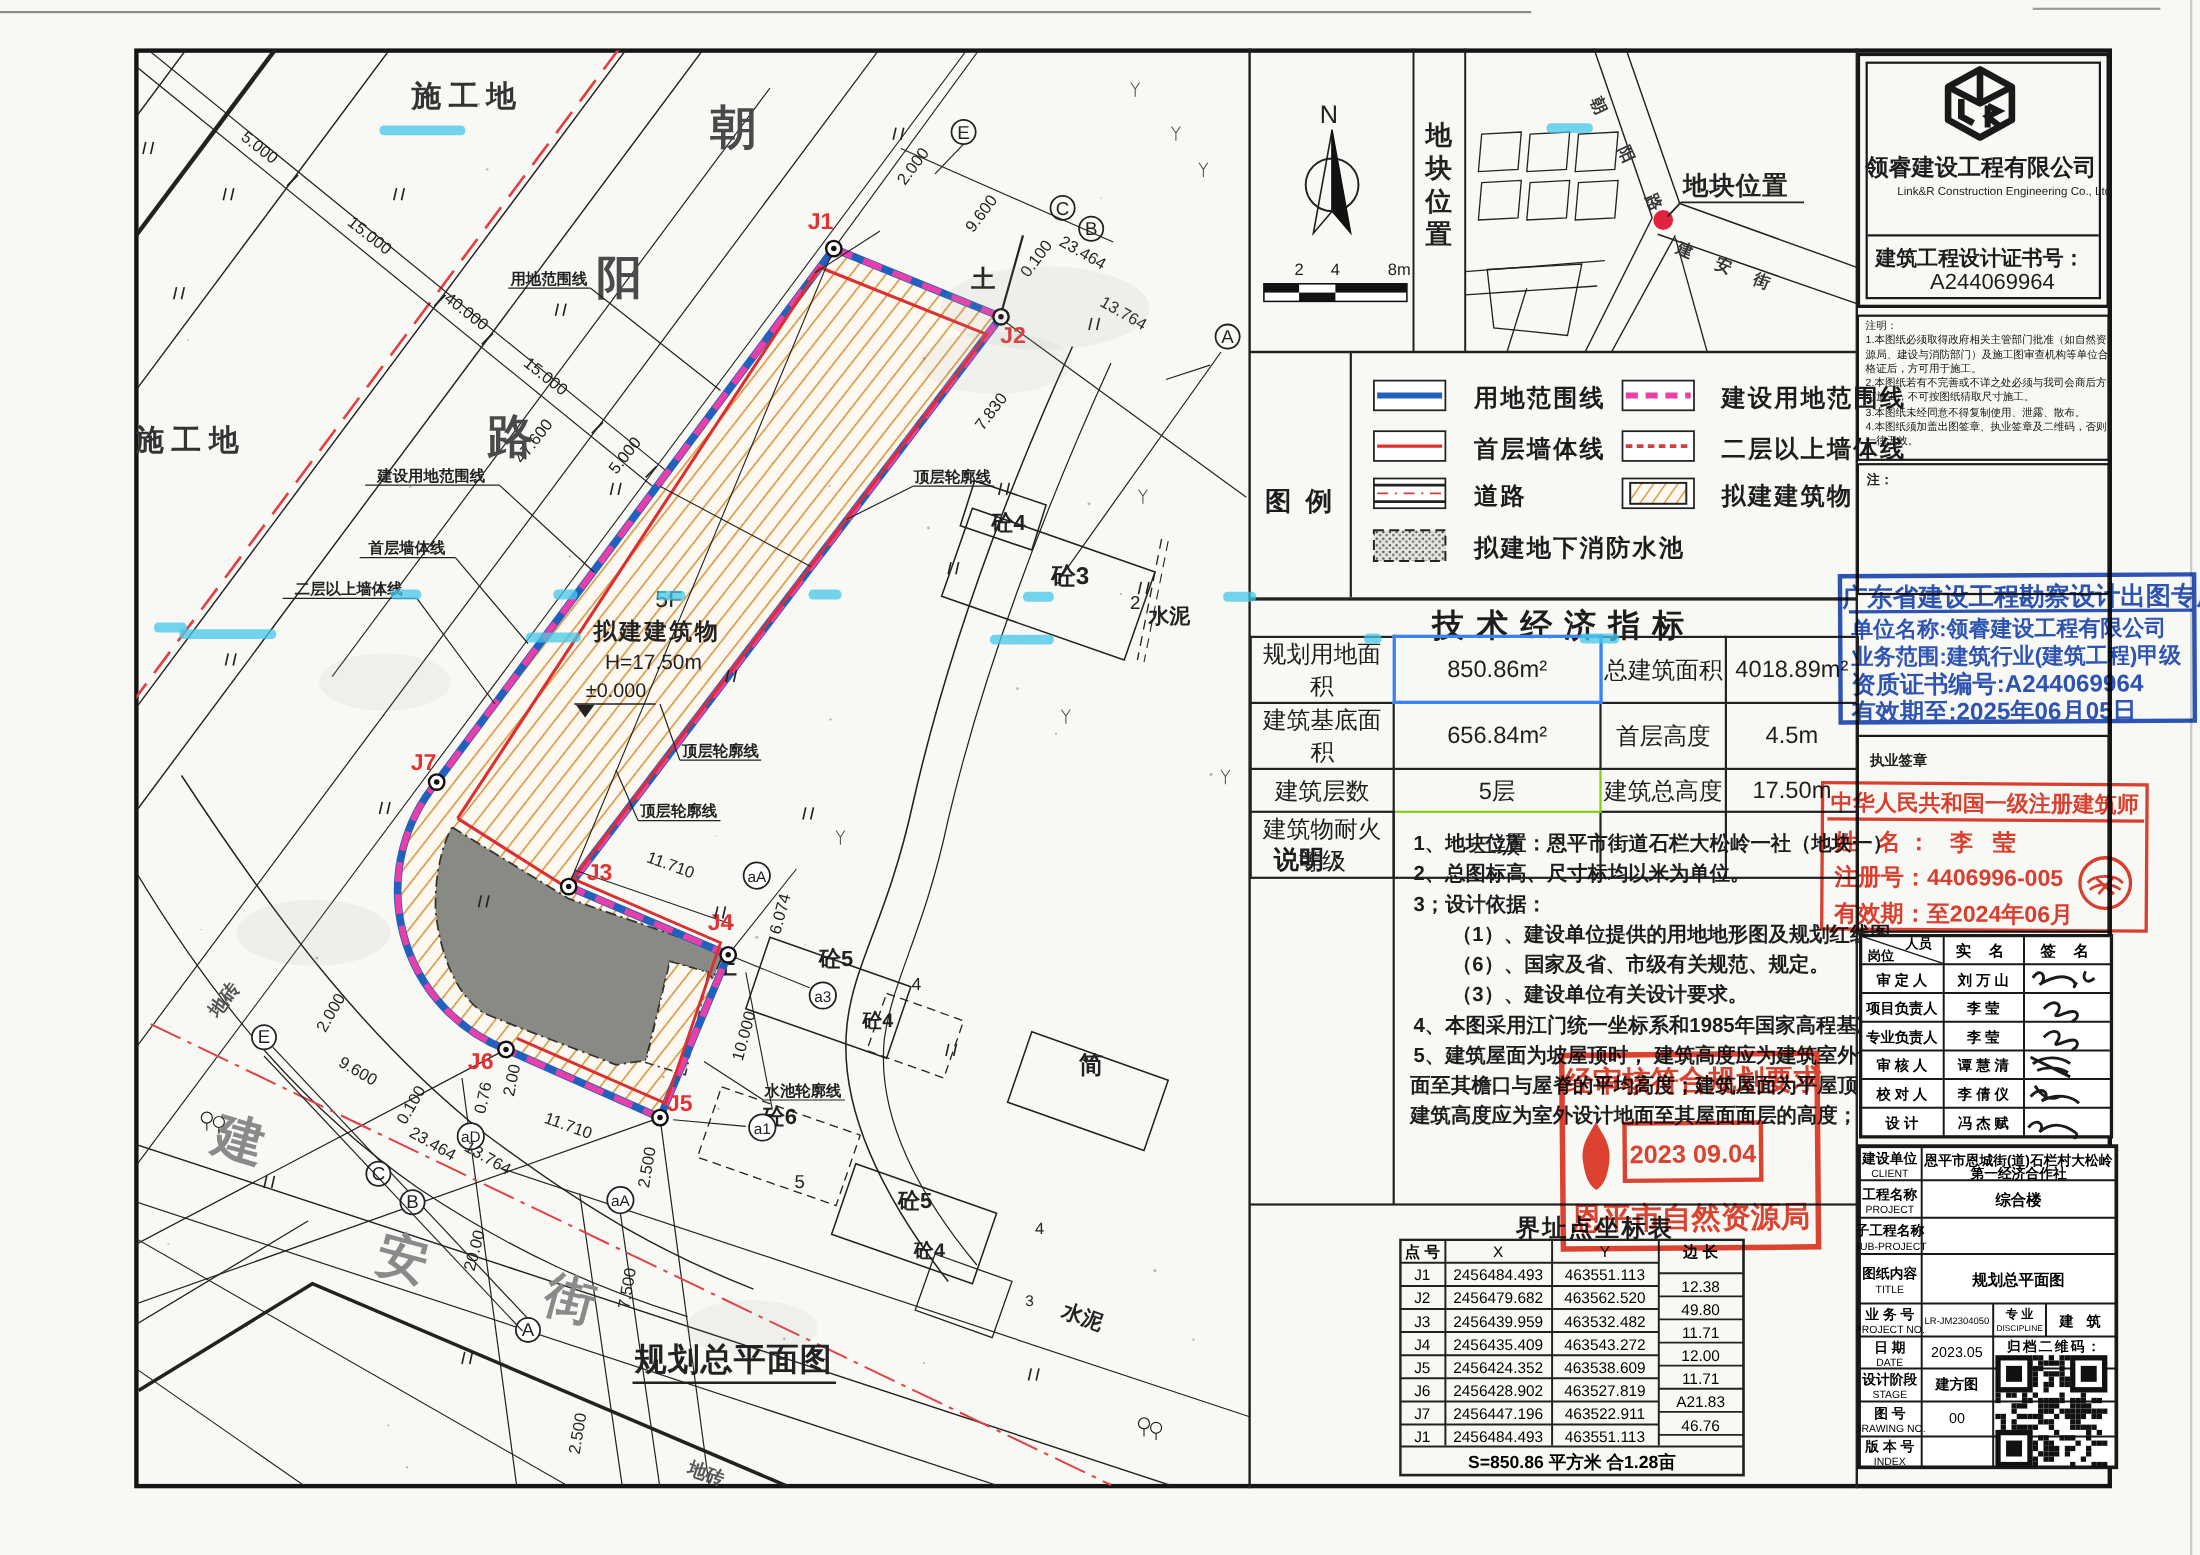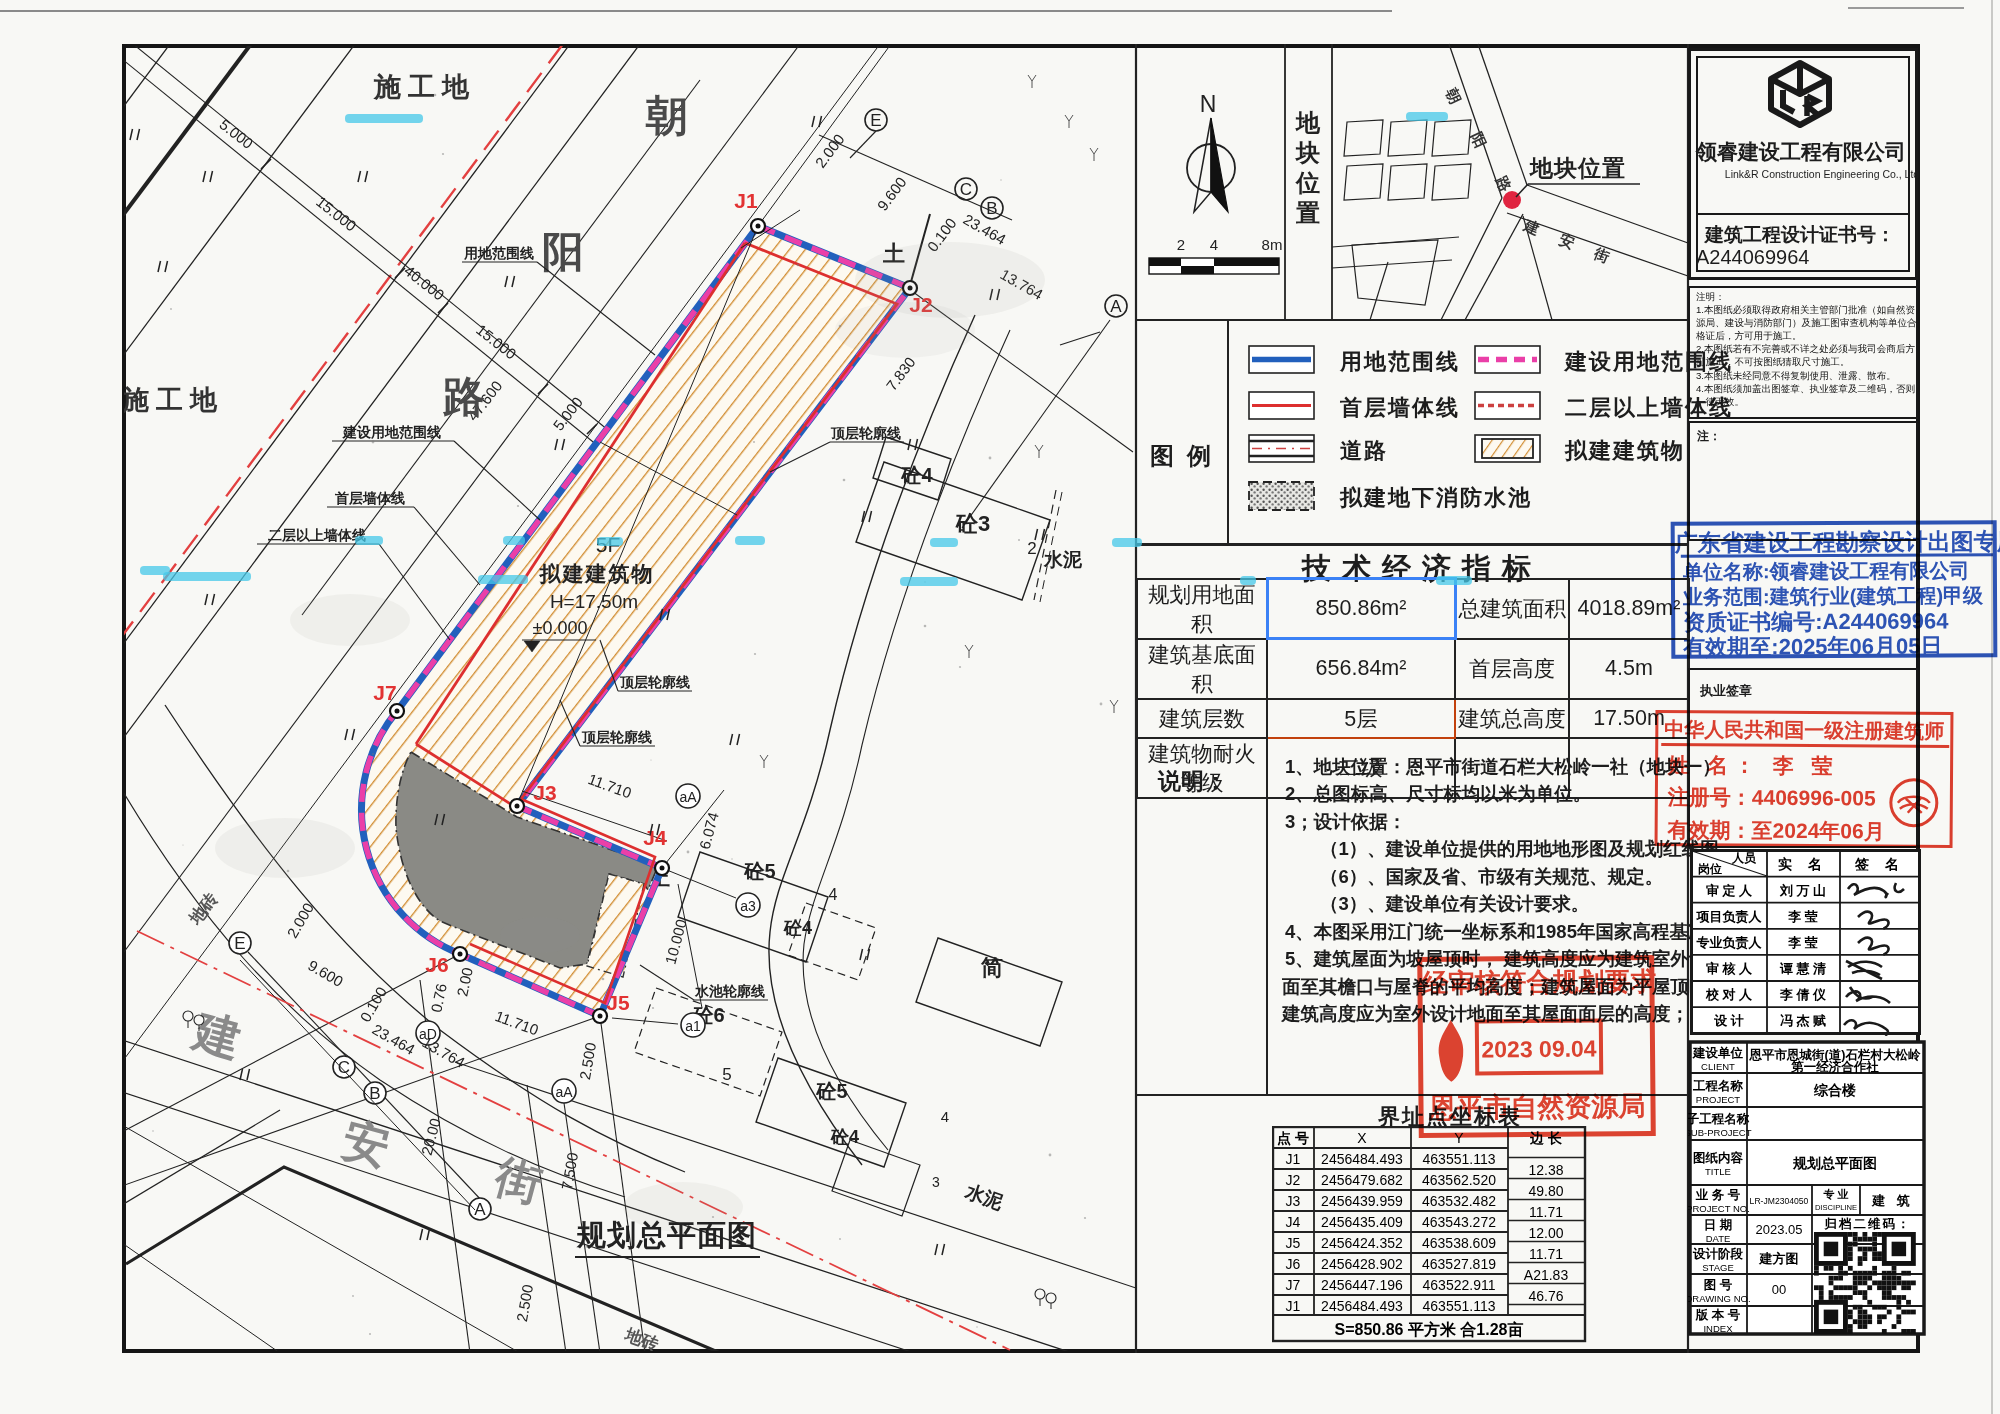--- a/index.html
+++ b/index.html
@@ -445,21 +445,21 @@
         <td style="border:2px solid #222">4018.89m²</td>
       </tr>
       <tr style="height:39px">
         <td style="border:2px solid #222">建筑基底面积</td>
         <td style="border:2px solid #222">656.84m²</td>
         <td style="border:2px solid #222">首层高度</td>
         <td style="border:2px solid #222">4.5m</td>
       </tr>
       <tr style="height:39px">
         <td style="border:2px solid #222">建筑层数</td>
-        <td style="border:2px solid #c2410c">5层</td>
+        <td style="border:2px solid #84cc16">5层</td>
         <td style="border:2px solid #222">建筑总高度</td>
         <td style="border:2px solid #222">17.50m</td>
       </tr>
       <tr style="height:39px">
         <td style="border:2px solid #222">建筑物耐火等级</td>
         <td style="border:2px solid #222">二级</td>
         <td style="border:2px solid #222"></td>
         <td style="border:2px solid #222"></td>
       </tr>
     </tbody>
@@ -545,21 +545,21 @@
 <path d="M37,5 L37,36"></path>
       <path d="M8,21 L37,36 L66,21"></path>
 </g>
 <path d="M20,32 L20,48 L31,54" stroke="#1a1a1a" stroke-width="6" fill="none"></path>
 <path d="M44,38 L44,58 M44,38 L54,43 L44,48 L54,56" stroke="#1a1a1a" stroke-width="5.5" fill="none"></path>
 </svg>
 <div style="position:absolute;left:1696px;top:138px;width:194px;text-align:center;font-size:21px;white-space:nowrap;letter-spacing:0px;font-weight:bold">领睿建设工程有限公司</div>
 <div style="position:absolute;left:1696px;top:168px;width:252px;text-align:center;font-size:10.5px;white-space:nowrap">Link&amp;R Construction Engineering Co., Ltd</div>
 <div style="position:absolute;left:1698px;top:213px;width:210px;height:2px;background:#191919"></div>
 <div style="position:absolute;left:1705px;top:222px;font-size:19px;white-space:nowrap;font-weight:bold">建筑工程设计证书号：</div>
-<div style="position:absolute;left:1696px;top:246px;width:172px;text-align:left;font-size:20px">A244069964</div>
+<div style="position:absolute;left:1696px;top:246px;width:172px;text-align:right;font-size:20px">A244069964</div>
 <div style="position:absolute;left:1688px;top:286px;width:230px;height:133px;border:2.5px solid #191919"></div>
 <div style="position:absolute;left:1696px;top:290px;width:216px;font-size:9.6px;line-height:13.1px;color:#111;white-space:nowrap">注明：<br>1.本图纸必须取得政府相关主管部门批准（如自然资<br>源局、建设与消防部门）及施工图审查机构等单位合<br>格证后，方可用于施工。<br>2.本图纸若有不完善或不详之处必须与我司会商后方<br>可施工，不可按图纸猜取尺寸施工。<br>3.本图纸未经同意不得复制使用、泄露、散布。<br>4.本图纸须加盖出图签章、执业签章及二维码，否则<br>一律无效。</div>
 <div style="position:absolute;left:1688px;top:421px;width:230px;height:120px;border:2.5px solid #191919"></div>
 <div style="position:absolute;left:1697px;top:428px;font-size:12px;font-weight:bold">注：</div>
 <div style="position:absolute;left:1671px;top:521px;width:326px;height:137px;border:4px solid #2e55bb;color:#2e55bb;transform:rotate(-0.3deg);mix-blend-mode:multiply">
 <div style="position:absolute;left:0;top:2px;width:100%;text-align:center;font-size:23px;font-weight:bold;white-space:nowrap">广东省建设工程勘察设计出图专用章</div>
 <div style="position:absolute;left:6px;top:29px;width:315px;height:2.5px;background:#2e55bb"></div>
 <div style="position:absolute;left:8px;top:33px;font-size:20px;font-weight:bold;white-space:nowrap">单位名称:领睿建设工程有限公司</div>
 <div style="position:absolute;left:8px;top:58px;font-size:20px;font-weight:bold;white-space:nowrap">业务范围:建筑行业(建筑工程)甲级</div>
 <div style="position:absolute;left:8px;top:82px;font-size:22px;font-weight:bold;white-space:nowrap">资质证书编号:A244069964</div>

